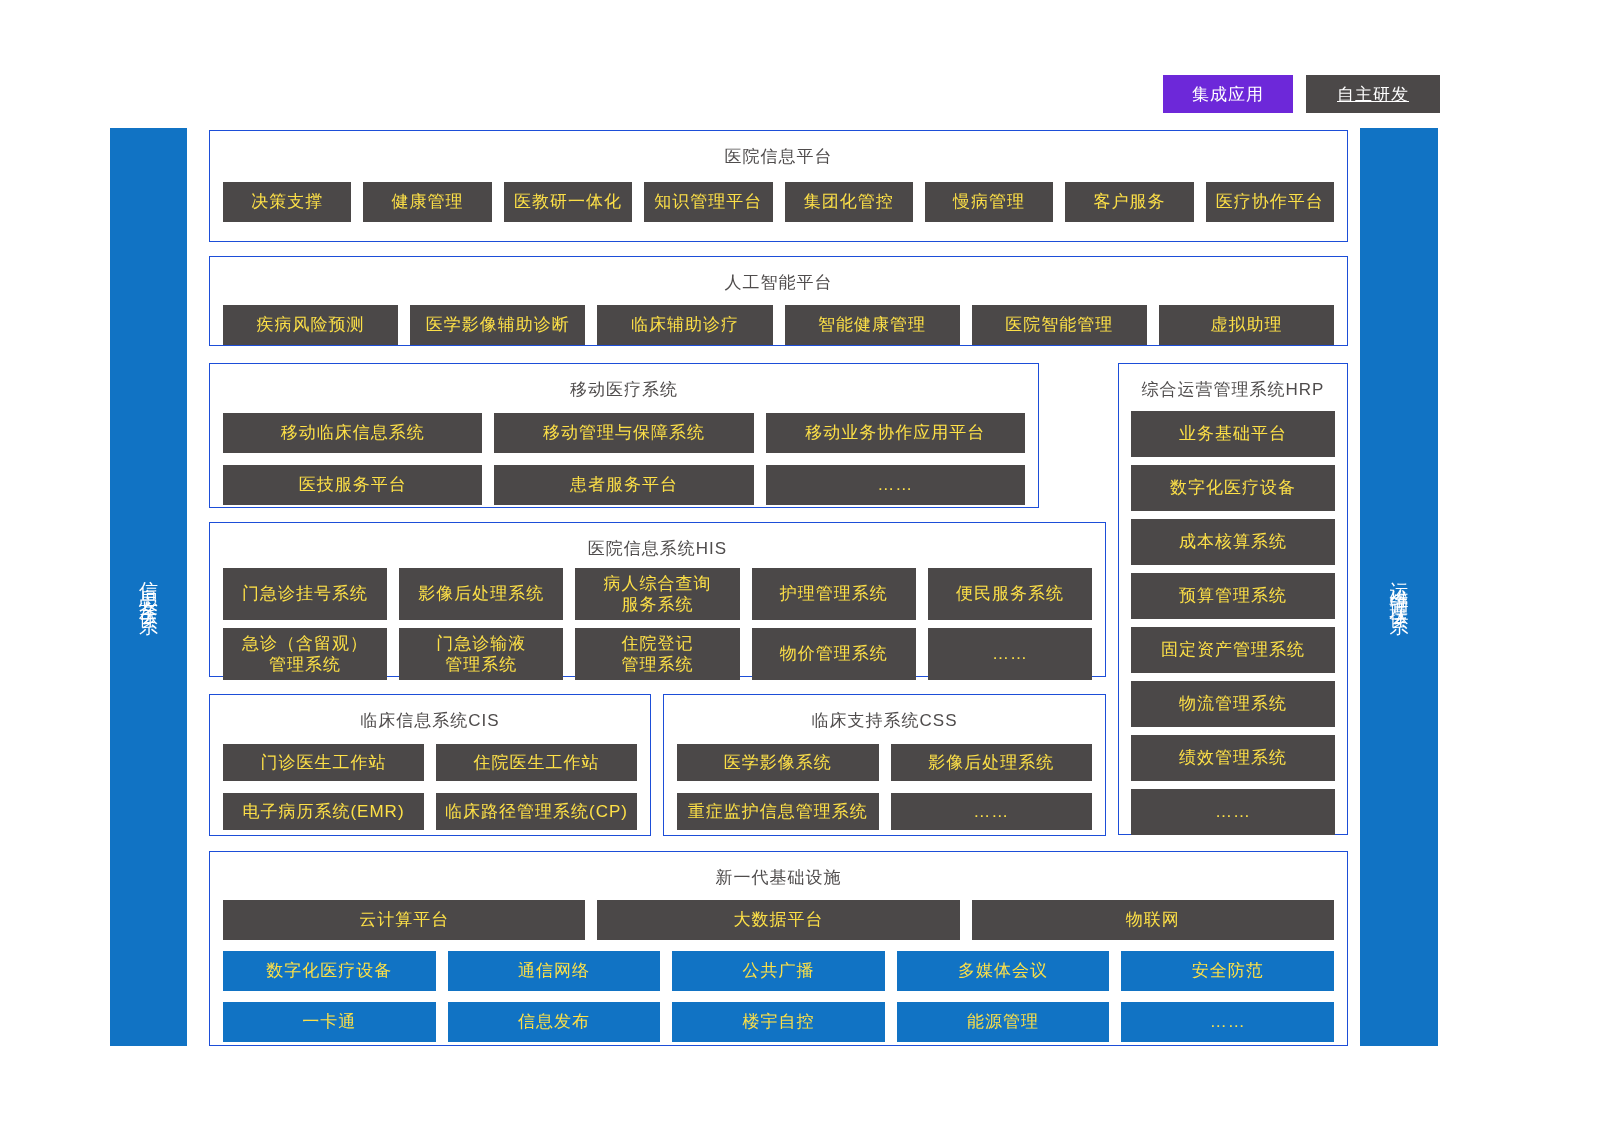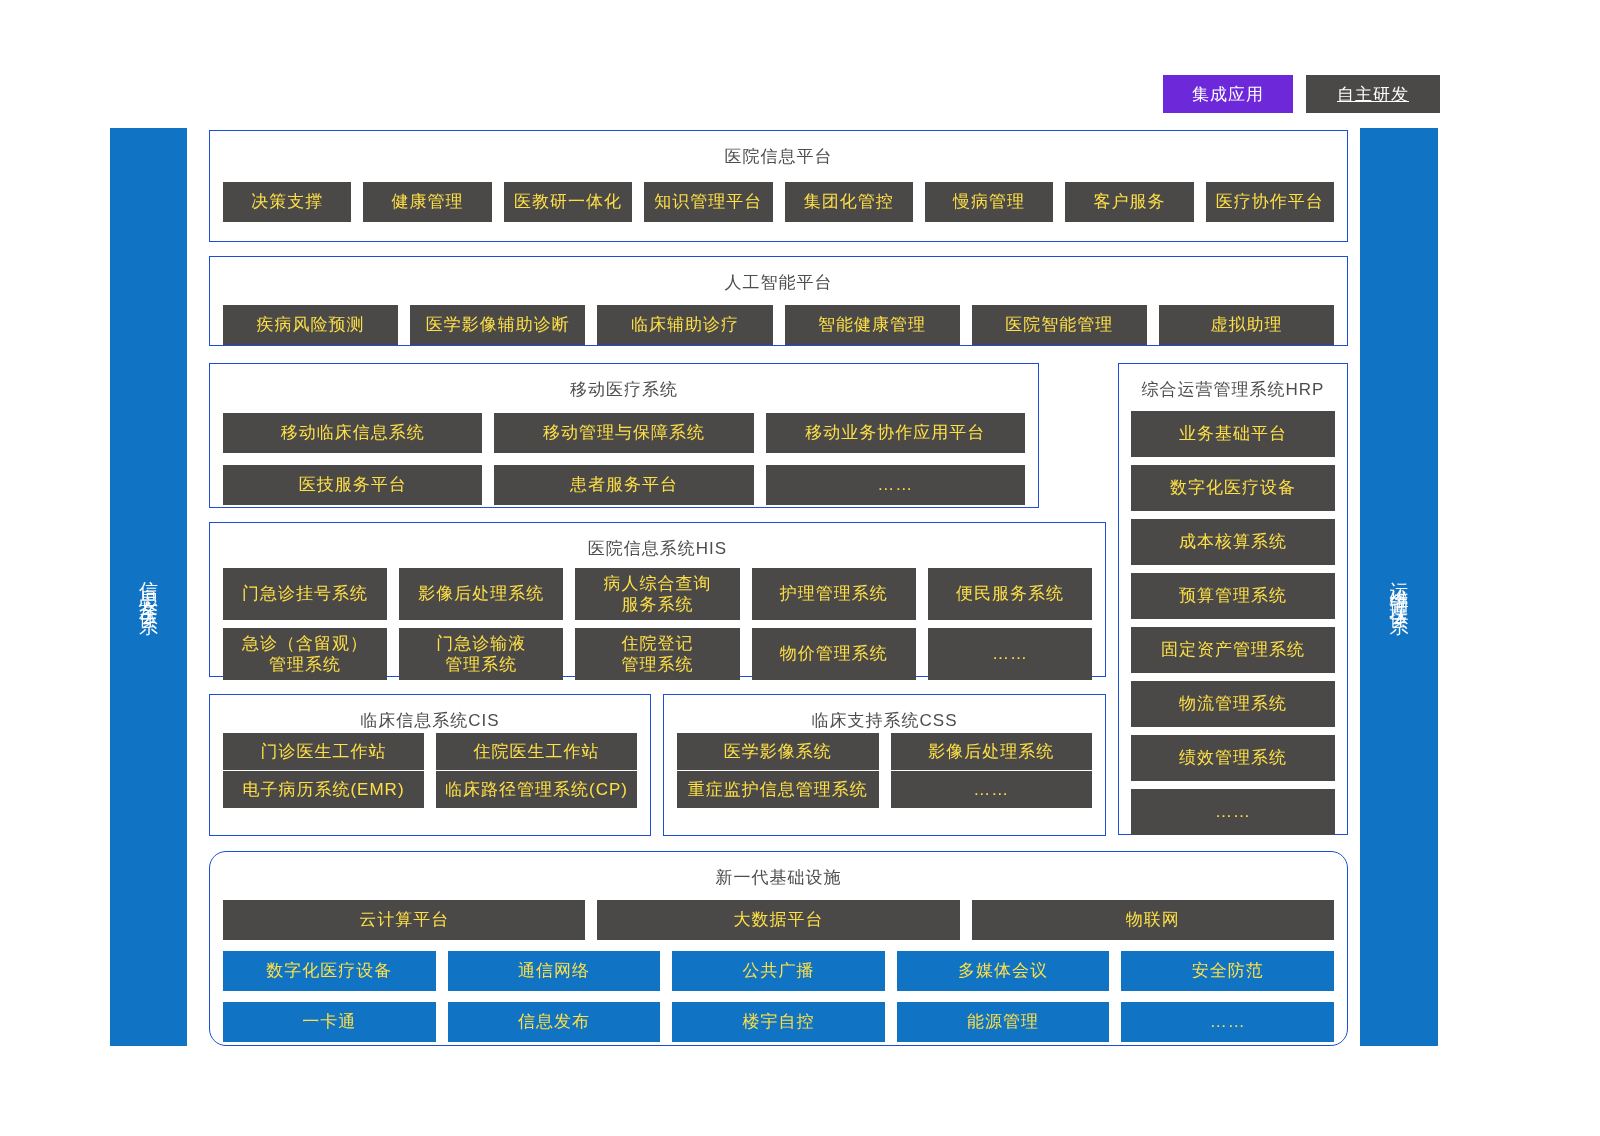--- a/index.html
+++ b/index.html
@@ -31,27 +31,27 @@
   .h50 .box { height:52px; }
   .h37 .box { height:37px; }
 
   #sec-hip    { left:209px; top:130px;  width:1139px; height:112px; }
   #sec-ai     { left:209px; top:256px;  width:1139px; height:90px; }
   #sec-mobile { left:209px; top:363px;  width:830px;  height:145px; }
   #sec-hrp    { left:1118px; top:363px; width:230px;  height:472px; }
   #sec-his    { left:209px; top:522px;  width:897px;  height:155px; }
   #sec-cis    { left:209px; top:694px;  width:442px;  height:142px; }
   #sec-css    { left:663px; top:694px;  width:443px;  height:142px; }
-  #sec-infra  { left:209px; top:851px;  width:1139px; height:195px;border-radius:17px; }
+  #sec-infra  { left:209px; top:851px;  width:1139px; height:195px; }
 
   #sec-hip .row { margin-top:14px; }
   #sec-ai .row  { margin-top:11px; }
   #sec-his .row { margin-top:8px; }
   #sec-his .row:first-of-type { margin-top:11px; }
-  #sec-cis .row, #sec-css .row { margin-top:1px; }
+  #sec-cis .row, #sec-css .row { margin-top:12px; }
 
   
   #sec-hrp .col { display:flex; flex-direction:column; gap:8px; padding:10px 12px 0 12px; }
   #sec-hrp .box { height:46px; flex:none; }
 
   #sec-infra .row { margin-top:11px; }
 </style>
 </head>
 <body>
 

